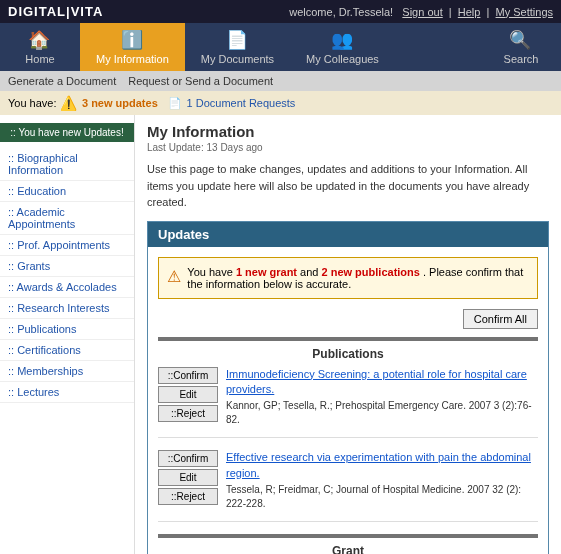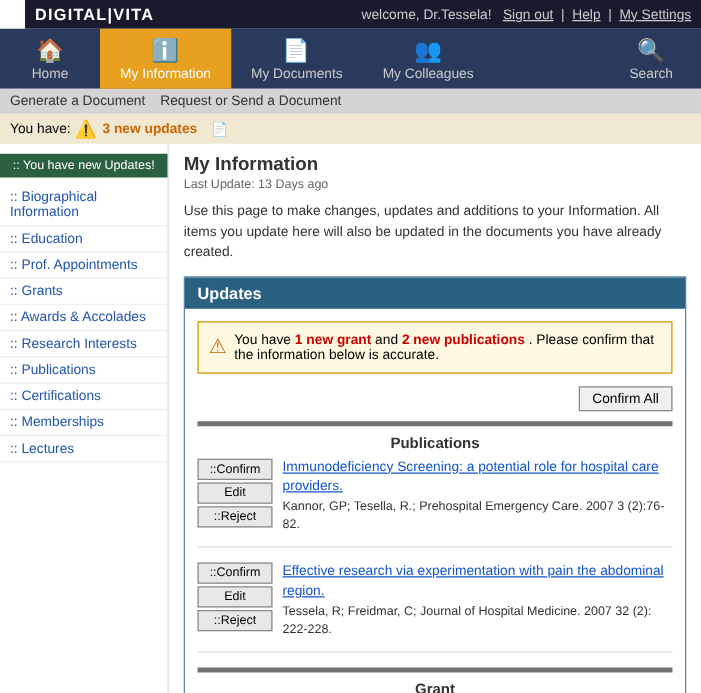--- a/index.html
+++ b/index.html
@@ -1,19 +1,19 @@
 <!DOCTYPE html>
 <html><head>
   <meta charset="utf-8">
   <style>
     * { margin: 0; padding: 0; box-sizing: border-box; }
     body { font-family: Arial, sans-serif; font-size: 12px; background: #fff; width: 561px; }
 
     
-    .header { background: #1a1a2e; display: flex; align-items: center; justify-content: space-between; padding: 4px 8px; margin-left: 20px; }
+    .header { background: #1a1a2e; display: flex; align-items: center; justify-content: space-between; padding: 4px 8px; }
     .logo { color: #fff; font-size: 13px; font-weight: bold; letter-spacing: 1px; }
     .welcome { color: #ccc; font-size: 11px; }
     .welcome a { color: #ccc; text-decoration: underline; cursor: pointer; }
 
     
     .nav { background: #2a3a5c; display: flex; align-items: stretch; }
     .nav-item { display: flex; flex-direction: column; align-items: center; justify-content: center; padding: 6px 16px; color: #ccc; font-size: 11px; cursor: pointer; min-width: 80px; }
     .nav-item.active { background: #e8a020; color: #fff; }
     .nav-icon { font-size: 18px; margin-bottom: 2px; }
 
@@ -103,28 +103,30 @@
   <a>Generate a Document</a>
   <a>Request or Send a Document</a>
 </div>
 
 <div class="updates-bar">
   <span>You have:</span>
   <span class="warn-icon">⚠️</span>
   <a style="color:#cc6600; font-weight:bold;">3 new updates</a>
   &nbsp;
   <span>📄</span>
+  <a style="color:#2255aa;">1 Document Requests</a>
 </div>
 
 <div class="main">
 
   <div class="sidebar">
     <div class="sidebar-updates">:: You have new Updates!</div>
     <div class="sidebar-item">:: Biographical Information</div>
     <div class="sidebar-item">:: Education</div>
+    <div class="sidebar-item">:: Academic Appointments</div>
     <div class="sidebar-item">:: Prof. Appointments</div>
     <div class="sidebar-item">:: Grants</div>
     <div class="sidebar-item">:: Awards &amp; Accolades</div>
     <div class="sidebar-item">:: Research Interests</div>
     <div class="sidebar-item">:: Publications</div>
     <div class="sidebar-item">:: Certifications</div>
     <div class="sidebar-item">:: Memberships</div>
     <div class="sidebar-item">:: Lectures</div>
   </div>
 

